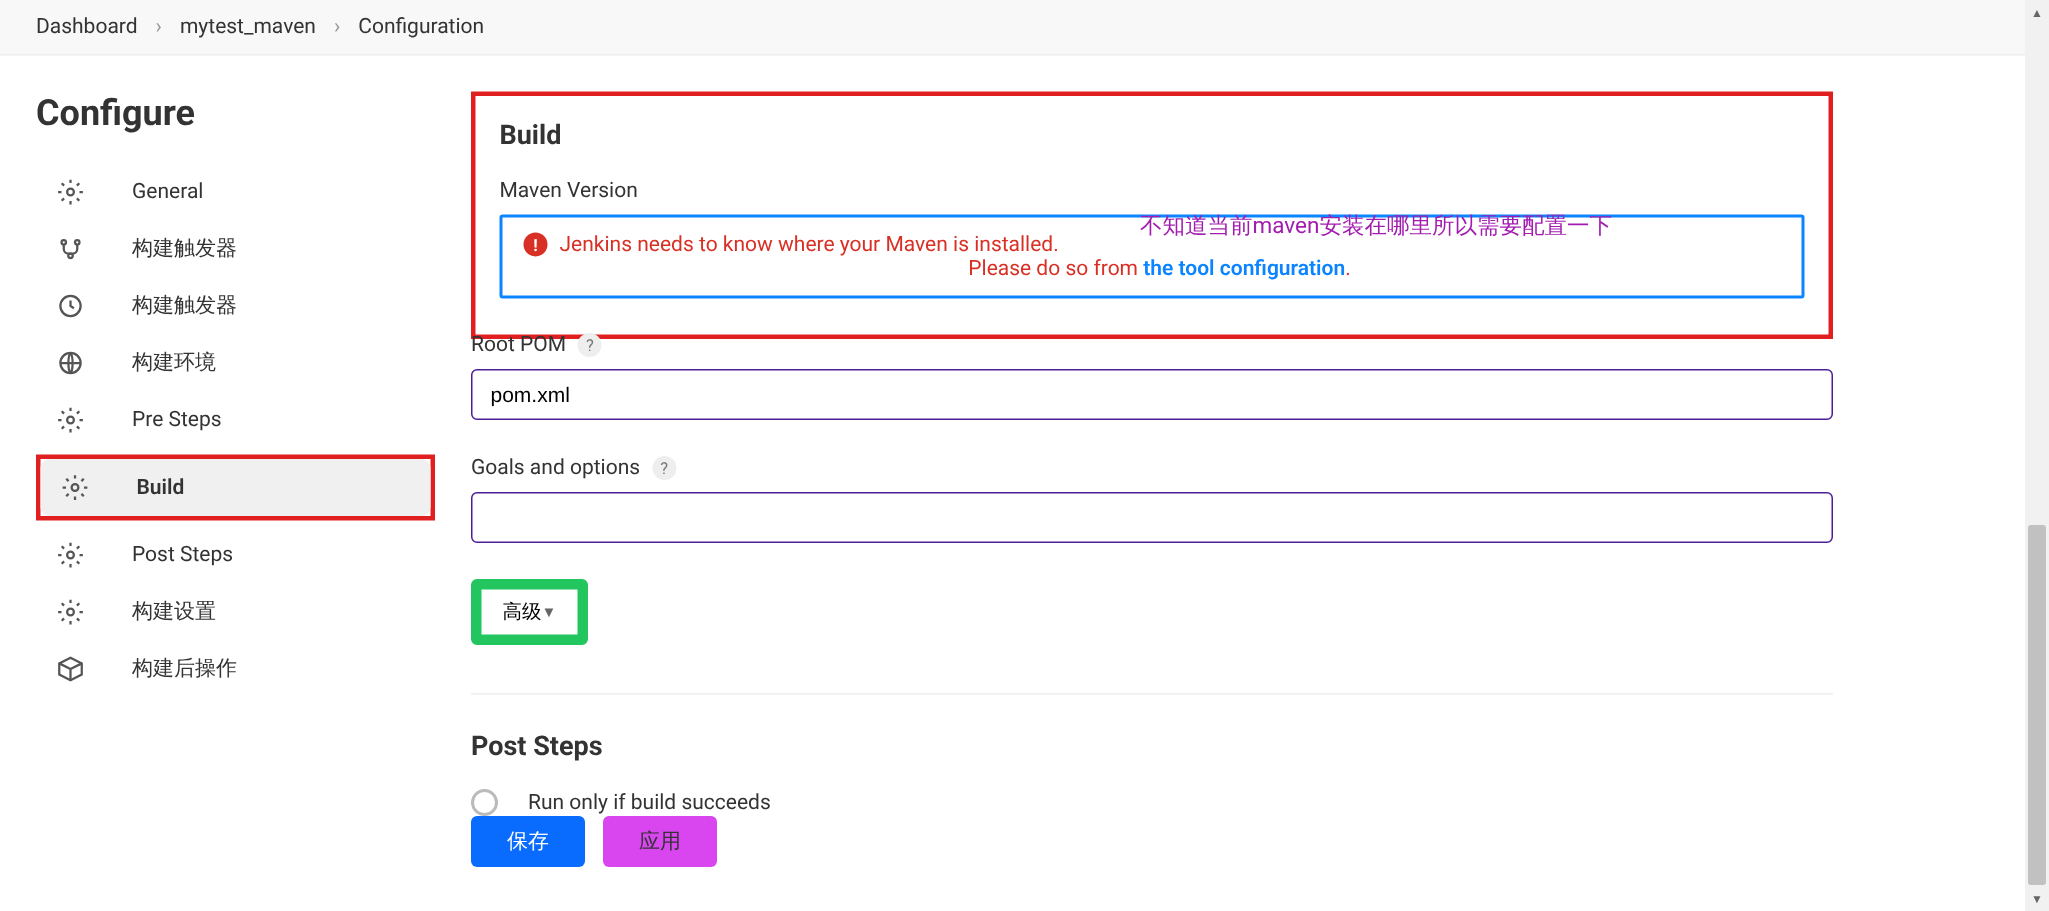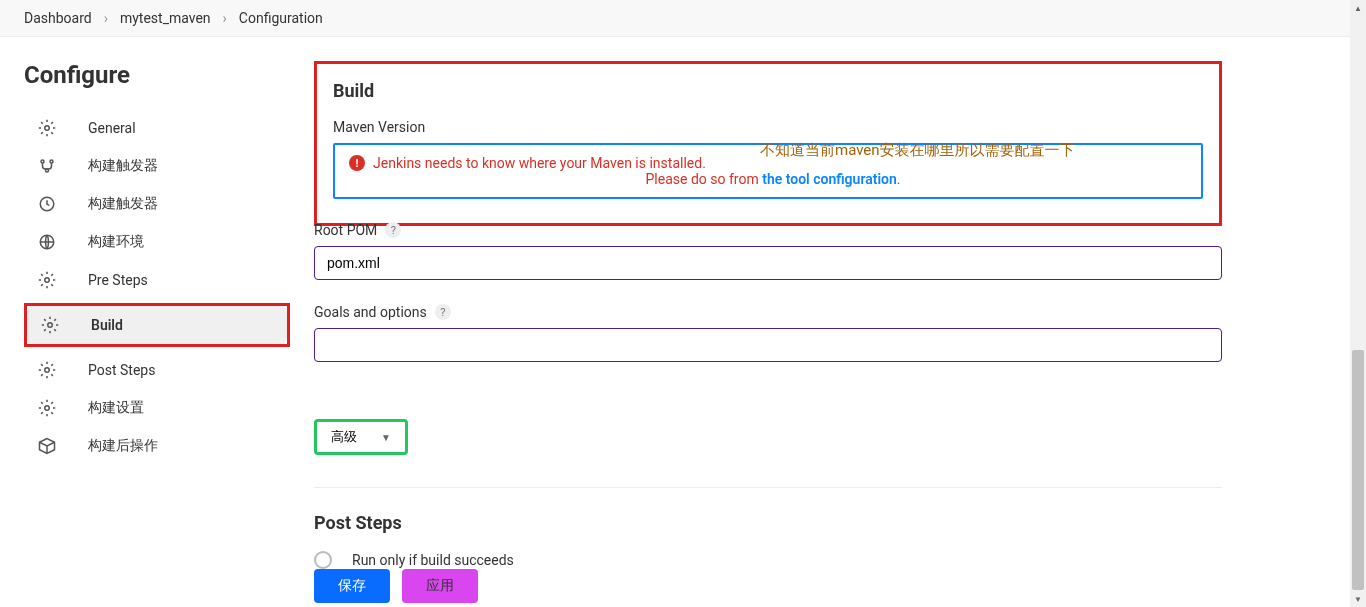--- a/index.html
+++ b/index.html
@@ -24,34 +24,34 @@
     
     .error-box { border: 2px solid #0a84ff; padding: 10px 14px; margin-bottom: 8px; border-radius: 2px; }
     .error-box .row1 { display: flex; align-items: center; gap: 8px; color: #d93025; }
     .error-box .row2 { margin-left: 10px; color: #d93025; text-align: center; }
     .error-box a { color: #0a84ff; font-weight: 600; text-decoration: none; }
     .error-icon { width: 16px; height: 16px; border-radius: 50%; background: #d93025; color: #fff; font-size: 11px; display: inline-flex; align-items: center; justify-content: center; font-weight: bold; }
     
     .red-box { border: 3px solid #e02020; padding: 16px; margin-bottom: 4px; }
     .red-box-sidebar { border: 3px solid #e02020; margin: 4px 0; }
     
-    .advanced-btn { display: inline-flex; align-items: center; gap: 24px; padding: 6px 14px; border: 3px solid #22c55e; border-radius: 4px; background: #fff; cursor: pointer; font-size: 13px; margin-bottom: 24px; margin-top: 33px; }
+    .advanced-btn { display: inline-flex; align-items: center; gap: 0; padding: 6px 14px; border: 7px solid #22c55e; border-radius: 4px; background: #fff; cursor: pointer; font-size: 13px; margin-bottom: 24px; }
     .chev { font-size: 10px; color: #666; }
     
     hr { border: none; border-top: 1px solid #eee; margin: 8px 0 24px 0; }
     
     .radio-row { display: flex; align-items: center; gap: 20px; }
     .radio { width: 18px; height: 18px; border: 2px solid #bbb; border-radius: 50%; cursor: pointer; }
     
     .button-row { display: flex; gap: 12px; }
     .btn { padding: 8px 24px; border-radius: 4px; border: none; cursor: pointer; font-size: 14px; }
     .btn-primary { background: #0a6cff; color: #fff; }
     .btn-secondary { background: #d946ef; color: #333; }
     
-    .annotation { position: absolute; color: #a16207; font-size: 15px; }
+    .annotation { position: absolute; color: #a21caf; font-size: 15px; }
     
     .scrollbar { position: fixed; right: 0; top: 0; width: 16px; height: 607px; background: #f1f1f1; }
     .scroll-arrow { width: 16px; height: 16px; display: flex; align-items: center; justify-content: center; font-size: 8px; color: #666; cursor: pointer; }
     .scroll-thumb { position: absolute; right: 2px; width: 12px; background: #c1c1c1; border-radius: 2px; }
   </style>
 </head>
 <body>
 
 <div class="breadcrumb">
   <a>Dashboard</a>

